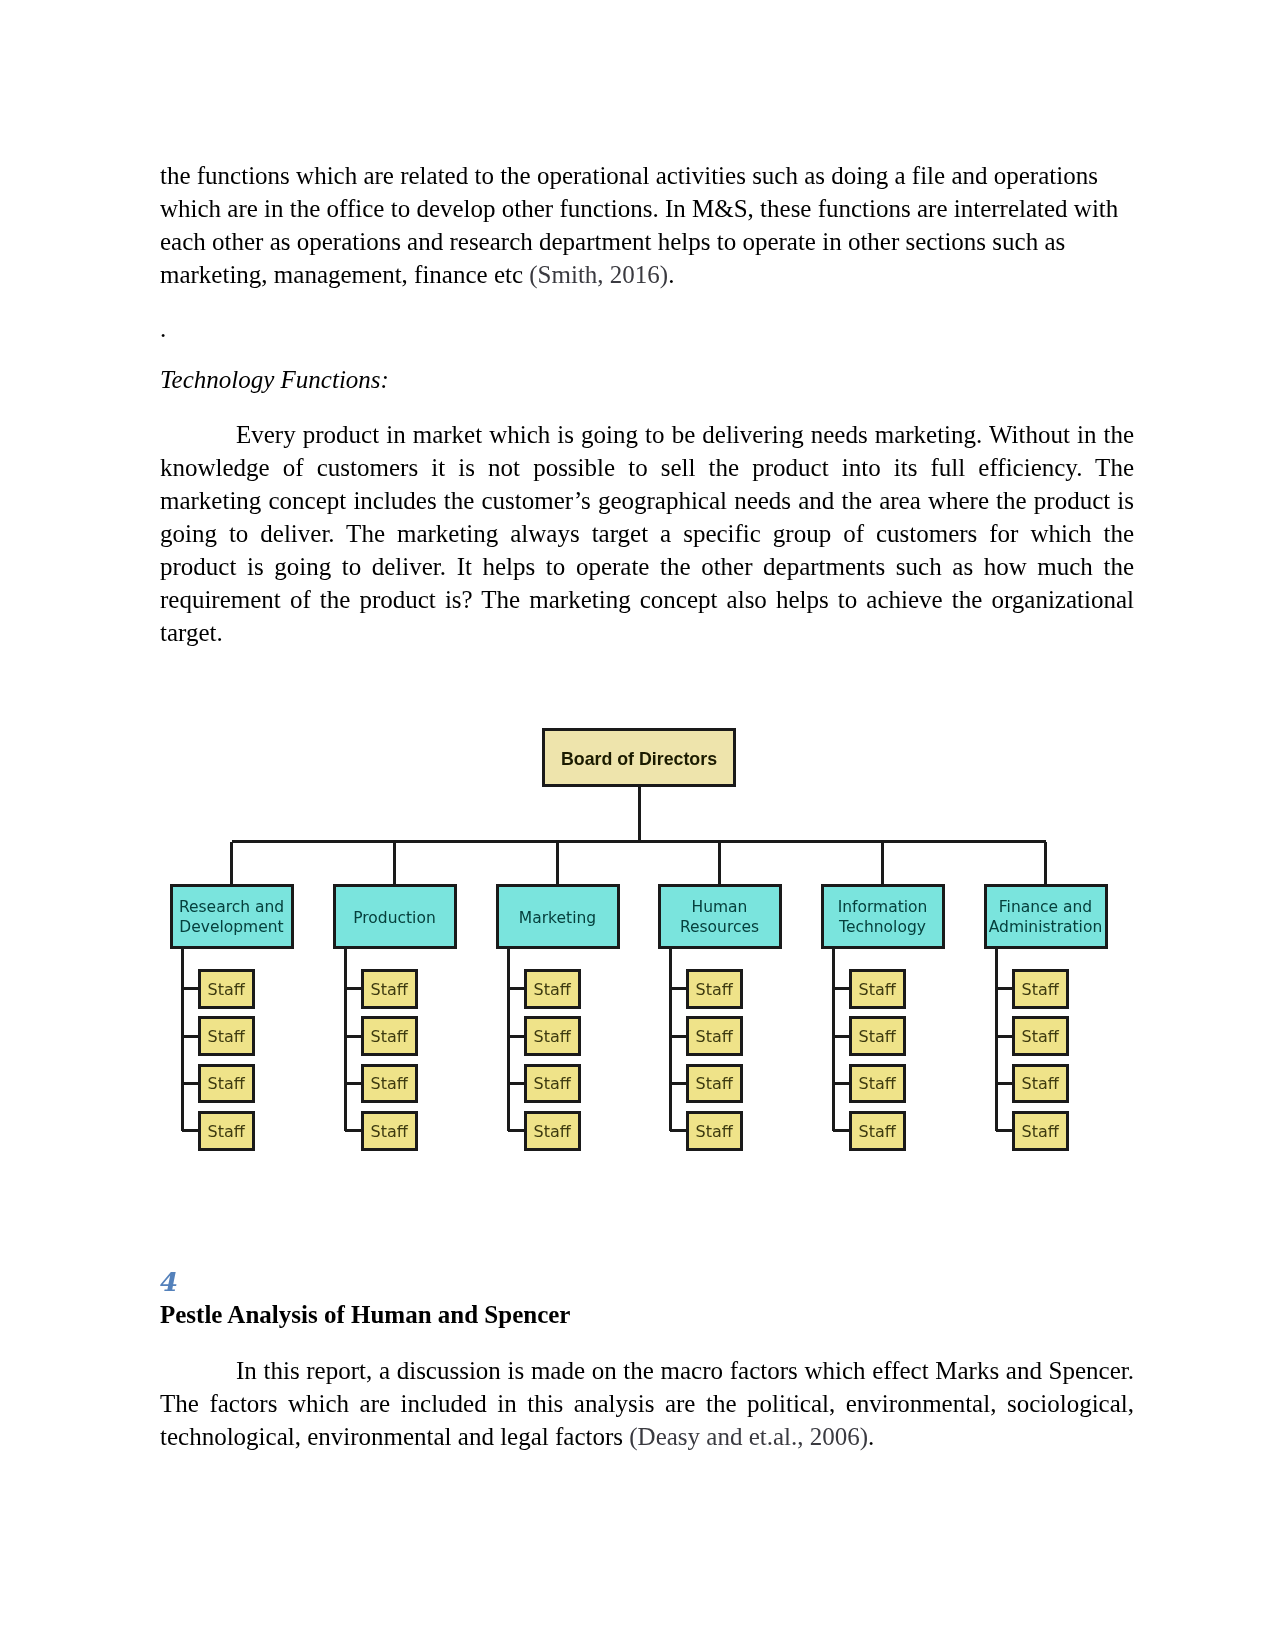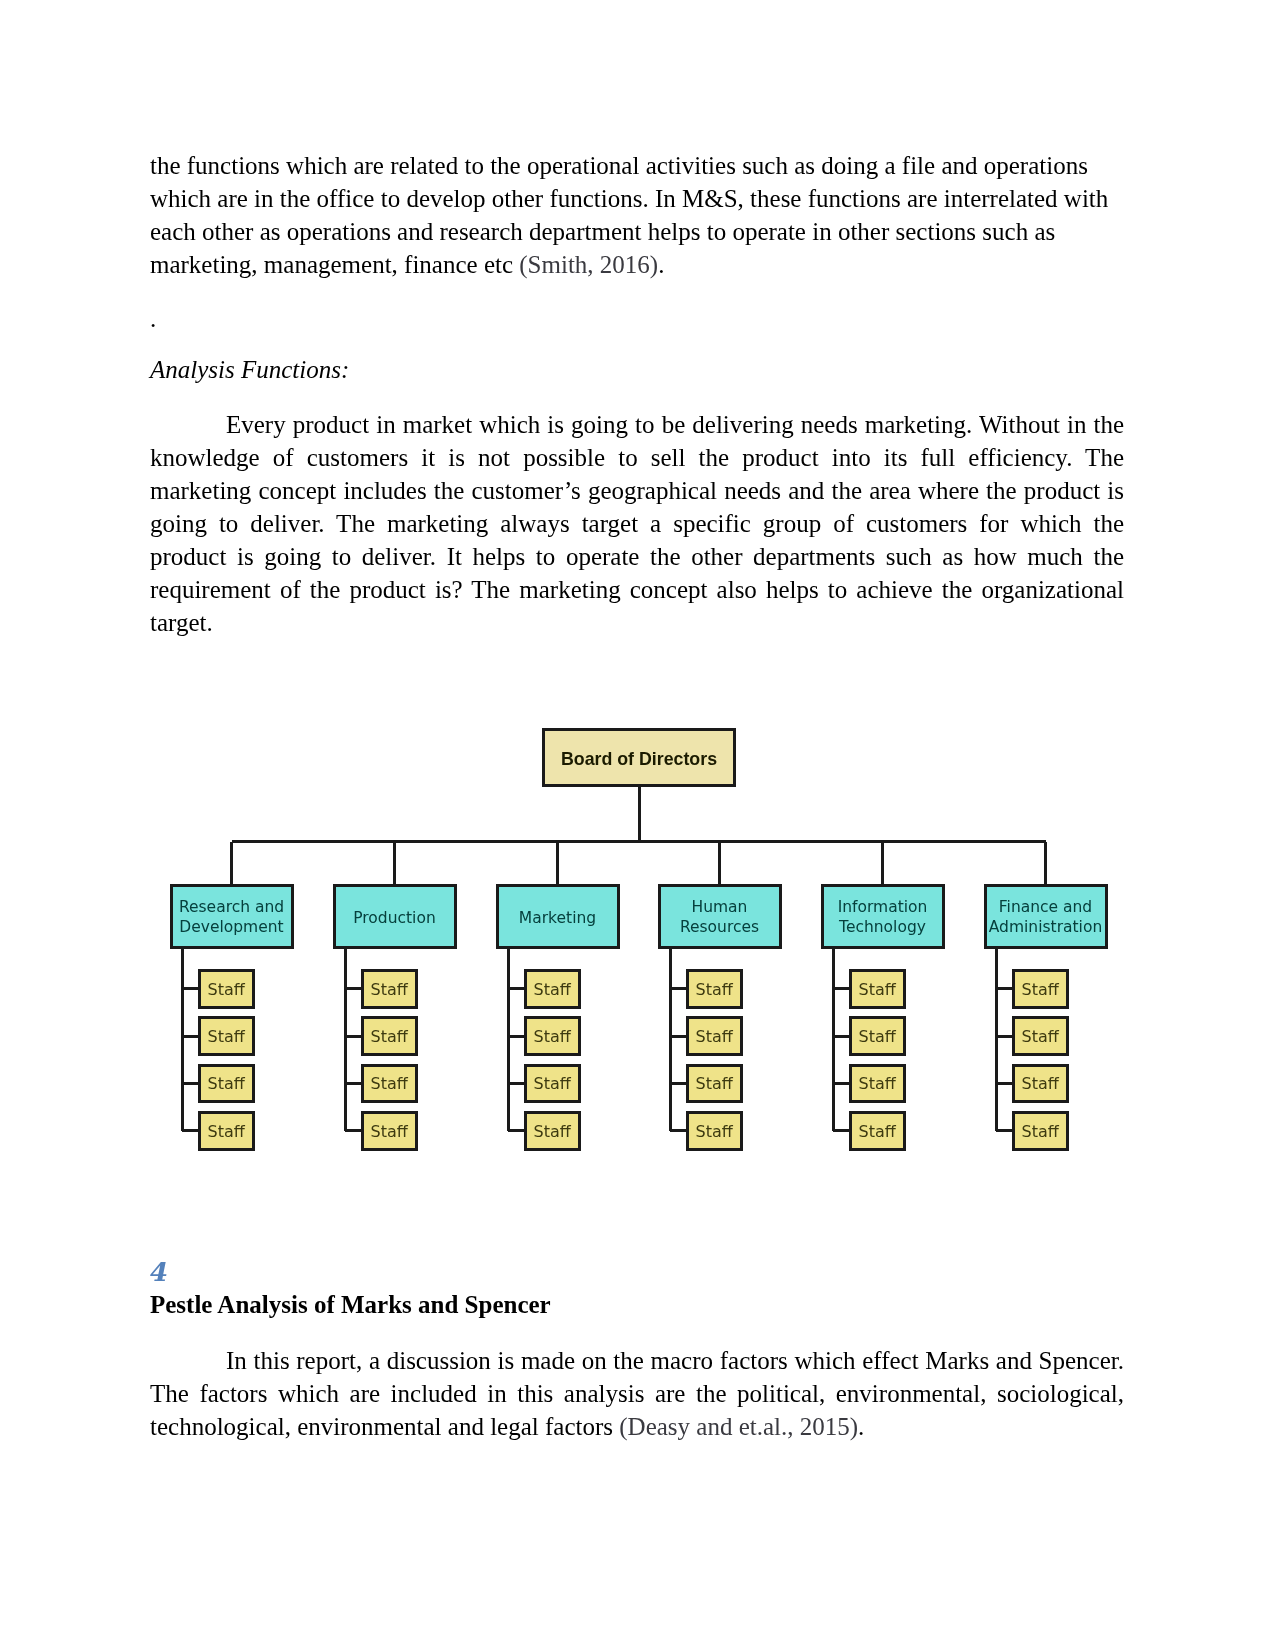--- a/index.html
+++ b/index.html
@@ -1,19 +1,19 @@
 <!DOCTYPE html>
 <html><head>
 <meta charset="utf-8">
 <style>
   html,body{margin:0;padding:0;background:#ffffff;}
   body{width:1275px;height:1651px;font-family:"Liberation Serif",serif;color:#000000;
        -webkit-font-smoothing:antialiased;}
   .page{position:relative;width:1275px;height:1651px;overflow:hidden;background:#fff;}
-  .tb{position:absolute;margin:0;font-size:25px;line-height:33px;color:#000;}
+  .tb{position:absolute;margin:10px;font-size:25px;line-height:33px;color:#000;}
   .col{left:150px;width:962px;}
   .colj{left:150px;width:974px;}
   .col3{left:150px;width:975px;}
   .just{text-align:justify;text-align-last:left;}
   .ind{text-indent:76px;}
   .cite{color:#3a3a40;}
   .ital{font-style:italic;}
   .bold{font-weight:bold;}
   .num4{color:#5481bb;font-family:"DejaVu Serif",serif;font-style:italic;font-weight:bold;font-size:26px;line-height:26px;}
   .chart{position:absolute;left:0px;top:0px;-webkit-font-smoothing:antialiased;}
@@ -29,21 +29,21 @@
 </style>
 </head>
 <body>
 
 <div class="page">
 
   <p class="tb col" style="top:149px"><span>the functions which are related to the operational activities such as doing a file and operations which are in the office to develop other functions. In M&amp;S, these functions are interrelated with each other as operations and research department helps to operate in other sections such as marketing, management, finance etc </span><span class="cite">(Smith, 2016)</span><span>.</span></p>
 
   <p class="tb col" style="top:302px">.</p>
 
-  <p class="tb col ital" style="top:353px">Analysis Functions:</p>
+  <p class="tb col ital" style="top:353px">Technology Functions:</p>
 
   <p class="tb colj just ind" style="top:408px">Every product in market which is going to be delivering needs marketing. Without in the knowledge of customers it is not possible to sell the product into its full efficiency. The marketing concept includes the customer’s geographical needs and the area where the product is going to deliver. The marketing always target a specific group of customers for which the product is going to deliver. It helps to operate the other departments such as how much the requirement of the product is? The marketing concept also helps to achieve the organizational target.</p>
 
 
   <svg class="chart" width="1275" height="1651" viewBox="0 0 1275 1651">
     <g>
       <line x1="639" y1="785.5" x2="639" y2="841.5" class="ln"></line>
       <line x1="231.5" y1="841.5" x2="1045.5" y2="841.5" class="ln"></line>
       <line x1="231.5" y1="841.5" x2="231.5" y2="885.5" class="ln"></line>
       <line x1="394.5" y1="841.5" x2="394.5" y2="885.5" class="ln"></line>
@@ -207,18 +207,18 @@
       </g>
       <g>
         <rect x="1013" y="1112.4" width="54.5" height="36.8" class="box staff"></rect>
         <text x="1040.25" y="1136.8" class="staffTxt">Staff</text>
       </g>
     </g>
   </svg>
 
   <p class="tb col num4" style="top:1259px">4</p>
 
-  <p class="tb col bold" style="top:1288px">Pestle Analysis of Marks and Spencer</p>
-
-  <p class="tb colj just ind" style="top:1344px"><span>In this report, a discussion is made on the macro factors which effect Marks and Spencer. The factors which are included in this analysis are the political, environmental, sociological, technological, environmental and legal factors </span><span class="cite">(Deasy and et.al., 2015)</span><span>.</span></p>
+  <p class="tb col bold" style="top:1288px">Pestle Analysis of Human and Spencer</p>
+
+  <p class="tb colj just ind" style="top:1344px"><span>In this report, a discussion is made on the macro factors which effect Marks and Spencer. The factors which are included in this analysis are the political, environmental, sociological, technological, environmental and legal factors </span><span class="cite">(Deasy and et.al., 2006)</span><span>.</span></p>
 
 
 </div>
 
 </body></html>

